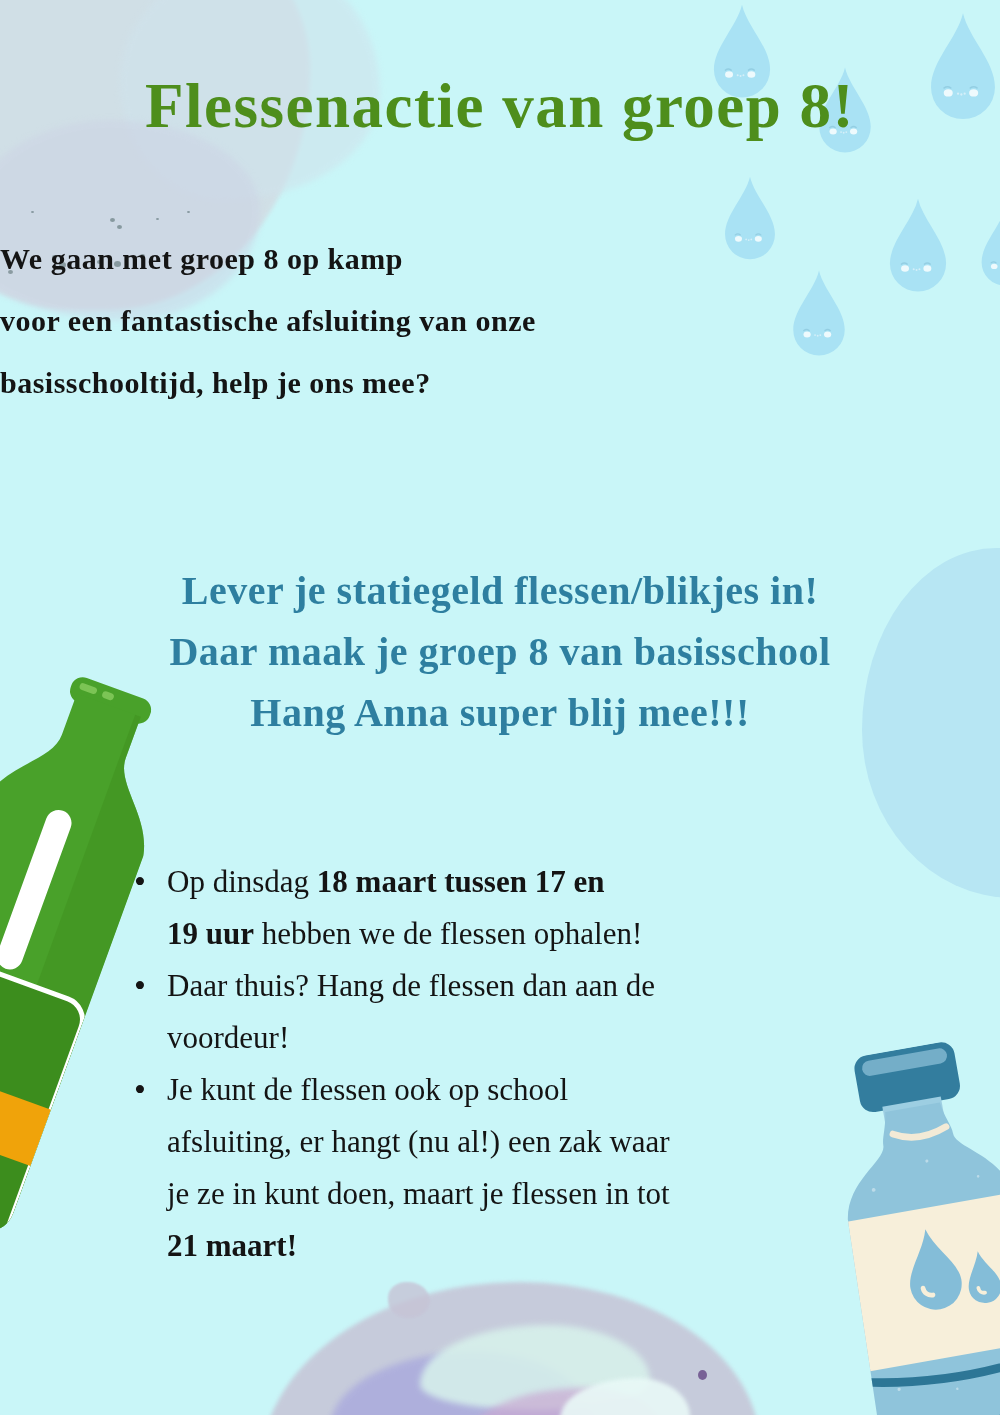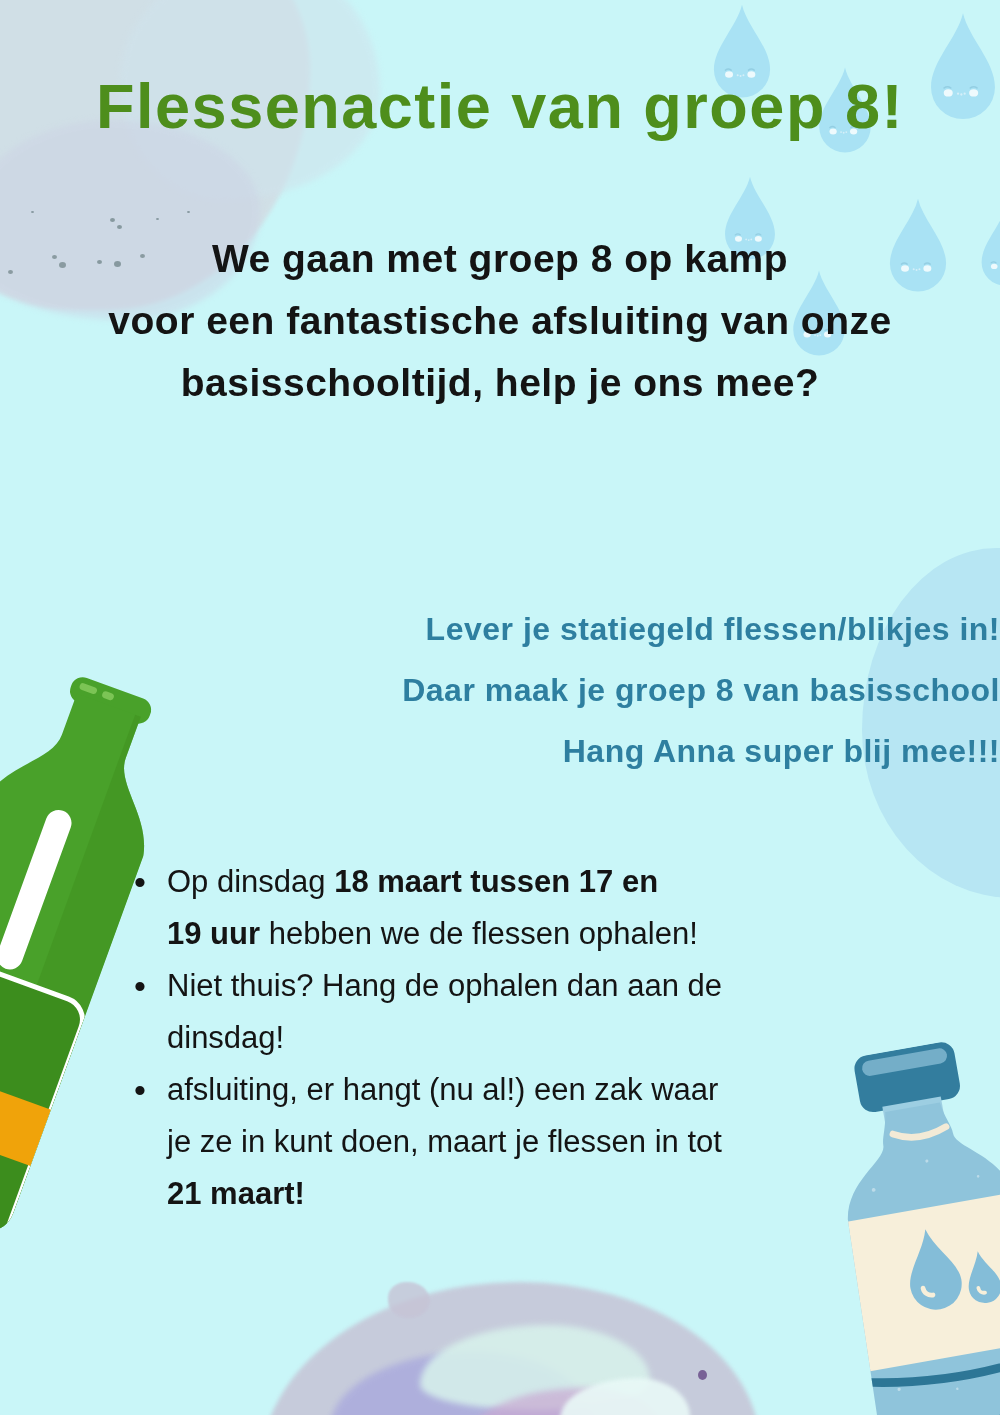--- a/index.html
+++ b/index.html
@@ -1,21 +1,21 @@
 <!DOCTYPE html>
 <html><head>
 <meta charset="utf-8">
 <style>
   html,body{margin:0;padding:0;}
   .page{
     position:relative;
     width:1000px;height:1415px;
     overflow:hidden;
     background:var(--background,#c9f6f8);
-    font-family:Liberation Sans, sans-serif;
+    font-family:Liberation Serif, serif;
   }
   
   .splotch{position:absolute;pointer-events:none;}
   .splotch-tl-a{left:-90px;top:-110px;width:400px;height:420px;background:#d2dae2;opacity:.8;
     border-radius:42% 58% 55% 45% / 50% 46% 62% 38%;filter:blur(2px);}
   .splotch-tl-b{left:120px;top:-40px;width:260px;height:240px;background:#cfe3ec;opacity:.6;
     border-radius:55% 45% 60% 40% / 50% 55% 45% 50%;filter:blur(3px);}
   .splotch-tl-c{left:-40px;top:120px;width:300px;height:200px;background:#ccd2e4;opacity:.5;
     border-radius:50% 50% 45% 55% / 60% 45% 55% 40%;filter:blur(3px);}
   .speckles-tl{left:110px;top:218px;width:5px;height:4px;border-radius:50%;background:#87999f;
@@ -58,27 +58,27 @@
   .wb-label{fill:var(--water-bottle-label,#f7efda);}
   .wb-ridge{stroke:var(--ridge-teal,#2d7696);stroke-width:9;fill:none;stroke-linecap:round;}
   
   .title{
     position:absolute;left:0;top:70px;width:100%;margin:0;
     text-align:center;color:var(--title-green,#4e8e1c);
     font-size:63px;font-weight:700;letter-spacing:1.5px;
   }
   .intro{
     position:absolute;left:0;top:228px;width:100%;
-    text-align:center;color:var(--body-text,#141414);
-    font-size:39px;font-weight:700;line-height:62px;letter-spacing:.5px;
+    text-align:left;color:var(--body-text,#141414);
+    font-size:30px;font-weight:700;line-height:62px;letter-spacing:.5px;
   }
   .appeal{
-    position:absolute;left:0;top:599px;width:100%;
-    text-align:right;color:var(--appeal-teal,#2e7fa0);
-    font-size:32px;font-weight:700;line-height:61px;letter-spacing:.5px;
+    position:absolute;left:0;top:560px;width:100%;
+    text-align:center;color:var(--appeal-teal,#2e7fa0);
+    font-size:40px;font-weight:700;line-height:61px;letter-spacing:.5px;
   }
   .bullets{
     position:absolute;left:134px;top:856px;width:740px;
     margin:0;padding:0;list-style:none;
     color:var(--body-text,#141414);
     font-size:31px;font-weight:400;line-height:52px;
   }
   .bullets li{position:relative;padding-left:33px;}
   .bullets li::before{content:"\2022";position:absolute;left:0;top:0;font-size:34px;}
   .bullets .b{font-weight:700;}
@@ -207,23 +207,24 @@
     <div>Daar maak je groep 8 van basisschool</div>
     <div>Hang Anna super blij mee!!!</div>
   </div>
 
   <ul class="bullets">
       <li>
         <div><span>Op dinsdag </span><span class="b">18 maart tussen 17 en</span></div>
         <div><span class="b">19 uur</span><span> hebben we de flessen ophalen!</span></div>
       </li>
       <li>
-        <div><span>Niet thuis? Hang de ophalen dan aan de</span></div>
-        <div><span>dinsdag!</span></div>
+        <div><span>Daar thuis? Hang de flessen dan aan de</span></div>
+        <div><span>voordeur!</span></div>
       </li>
       <li>
+        <div><span>Je kunt de flessen ook op school</span></div>
         <div><span>afsluiting, er hangt (nu al!) een zak waar</span></div>
         <div><span>je ze in kunt doen, maart je flessen in tot</span></div>
         <div><span class="b">21 maart!</span></div>
       </li>
     </ul>
 
 </div>
 
 </body></html>

